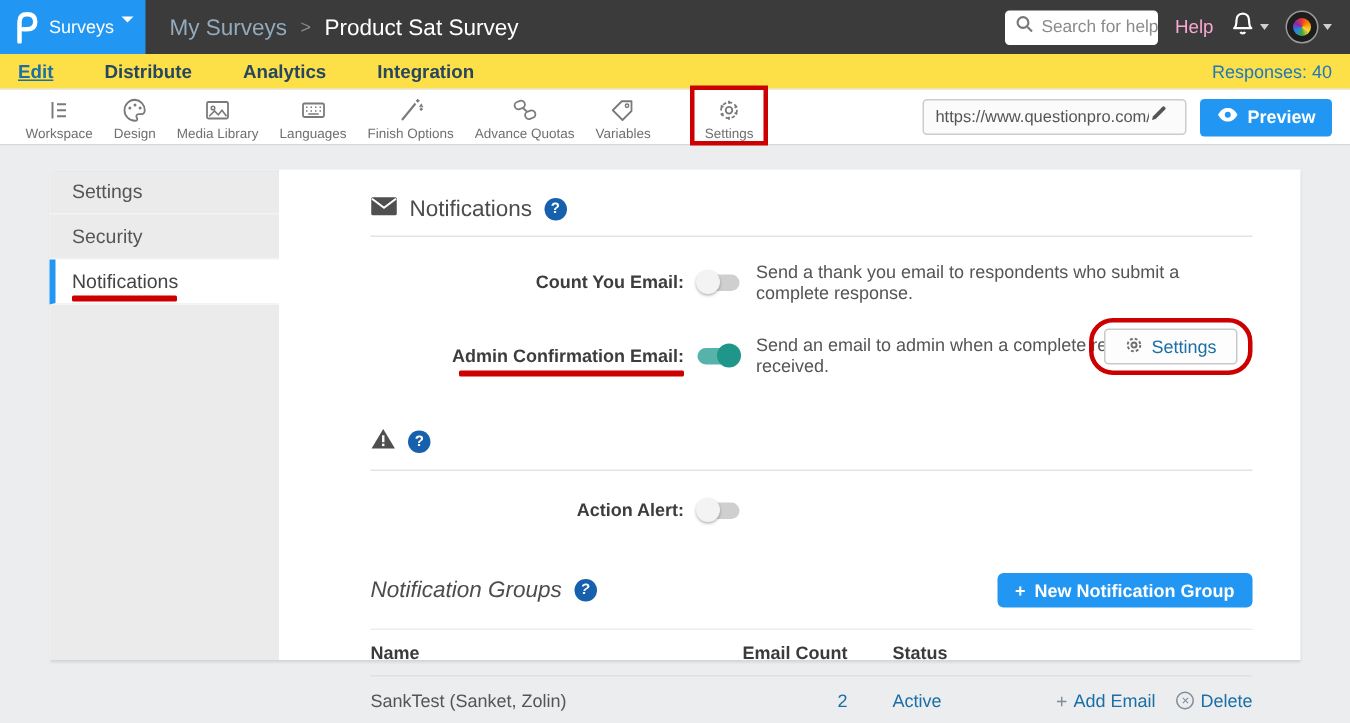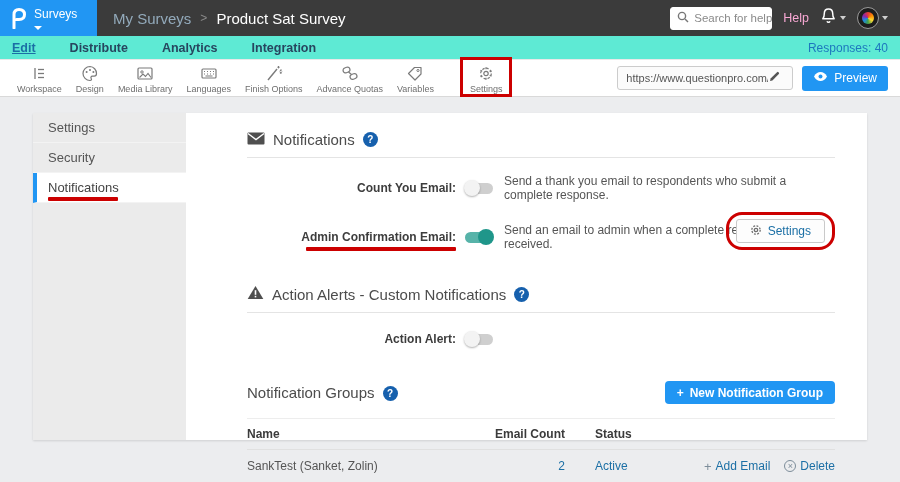--- a/index.html
+++ b/index.html
@@ -4,56 +4,56 @@
 <style>
   * { margin:0; padding:0; box-sizing:border-box; }
   html,body { width:900px; height:482px; overflow:hidden; }
   body { font-family:"Liberation Sans","DejaVu Sans",sans-serif; background:#ecedef; }
   .app { width:900px; height:482px; display:flex; flex-direction:column; }
 
   
   .topbar { height:36px; background:#3b3b3b; display:flex; align-items:center; flex:0 0 auto; }
   .logo-section { height:36px; width:97px; background:#2196f3; display:flex; align-items:center; padding:0 8px; gap:6px; flex:0 0 auto; }
   .logo-mark { width:20px; height:24px; display:flex; align-items:center; justify-content:center; }
-  .product-menu { color:#fff; font-size:12px; display:flex; align-items:flex-start; gap:5px; cursor:pointer;flex-direction:column; }
+  .product-menu { color:#fff; font-size:12px; display:flex; align-items:flex-start; gap:5px; cursor:pointer; }
   .caret { width:0; height:0; border-left:4px solid transparent; border-right:4px solid transparent; border-top:4px solid #fff; display:inline-block; }
   .caret.small { border-left-width:3px; border-right-width:3px; border-top-width:4px; border-top-color:#cfcfcf; }
   .breadcrumb { display:flex; align-items:center; gap:9px; margin-left:16px; font-size:15px; }
   .crumb-parent { color:#93aabb; }
   .crumb-sep { color:#8a8a8a; font-size:12px; }
   .crumb-current { color:#ffffff; }
   .topbar-right { margin-left:auto; display:flex; align-items:center; gap:11px; padding-right:12px; }
   .upgrade-btn { background:#f26b1d; color:#fff; font-size:12px; font-weight:bold; border:none; border-radius:3px; height:23px; padding:0 12px; cursor:pointer; }
   .help-search { background:#fff; border:1px solid #fff; border-radius:3px; height:23px; width:102px; display:flex; align-items:center; padding:0 6px; gap:5px; }
   .help-search input { border:none; outline:none; font-size:11.5px; width:92px; color:#444; font-family:inherit; background:transparent; }
   .help-search input::placeholder { color:#8a8a8a; }
   .help-label { color:#f9a8d4; font-size:12.5px; }
   .bell-wrap,.avatar-wrap { display:flex; align-items:center; gap:3px; cursor:pointer; }
   .avatar { width:22px; height:22px; border-radius:50%; background:#1d1d1d; border:1px solid #9a9a9a; display:flex; align-items:center; justify-content:center; }
   .avatar-core { width:12px; height:12px; border-radius:50%; background:conic-gradient(#e53935,#fb8c00,#fdd835,#43a047,#1e88e5,#8e24aa,#e53935); }
 
   
-  .subnav { height:24px; background:#5eead4; display:flex; align-items:center; padding:0 12px; border-bottom:1px solid #e9e9e9; flex:0 0 auto; }
+  .subnav { height:24px; background:#fde047; display:flex; align-items:center; padding:0 12px; border-bottom:1px solid #e9e9e9; flex:0 0 auto; }
   .subnav .tabs { display:flex; gap:34px; }
   .tab { font-size:12.5px; font-weight:bold; color:#27465f; cursor:pointer; text-decoration:none; }
   .tab.active { color:#1b6fa5; text-decoration:underline; }
   .responses { margin-left:auto; font-size:12px; color:#1d78be; }
 
   
   .toolbar { height:37px; background:#fff; border-bottom:1px solid #d9d9d9; display:flex; align-items:center; padding:0 12px 0 10px; flex:0 0 auto; }
   .tool-items { display:flex; align-items:flex-start; }
   .tool-item { display:flex; flex-direction:column; align-items:center; gap:1px; padding:2px 7px 1px; cursor:pointer; position:relative; }
   .tool-item svg { display:block; }
   .tool-label { font-size:9px; color:#6f6f6f; white-space:nowrap; }
   .tool-item.boxed { margin-left:22px; }
   .anno-box-toolbar { position:absolute; left:-3px; right:-3px; top:-5px; bottom:-2px; border:3px solid #cc0000; pointer-events:none; }
   .toolbar-right { margin-left:auto; display:flex; align-items:center; gap:9px; }
   .url-box { height:24px; width:176px; background:#fbfbfb; border:1px solid #ccc; border-radius:3px; display:flex; align-items:center; padding:0 5px 0 8px; }
   .url-box input { border:none; outline:none; background:transparent; font-size:11px; color:#555; width:142px; font-family:inherit; }
-  .preview-btn { background:#2196f3; border:none; border-radius:3px; color:#fff; font-size:12px; font-weight:normal; height:25px; padding:0 11px; display:flex; align-items:center; gap:6px; cursor:pointer; }
+  .preview-btn { background:#2196f3; border:none; border-radius:3px; color:#fff; font-size:12px; font-weight:bold; height:25px; padding:0 11px; display:flex; align-items:center; gap:6px; cursor:pointer; }
 
   
   .content { flex:1; padding:16px 0 0 33px; }
   .card { width:834px; height:327px; background:#fff; box-shadow:0 1px 2px rgba(0,0,0,.12); display:flex; }
   .side { width:153px; background:#ebebeb; flex:0 0 auto; }
   .side-item { height:30px; display:flex; align-items:center; padding-left:15px; font-size:13px; color:#555; border-bottom:1px solid #f3f3f3; cursor:pointer; position:relative; }
   .side-item.active { background:#fff; border-left:4px solid #2196f3; padding-left:11px; color:#444; }
   .anno-underline { position:absolute; height:4px; background:#cc0000; border-radius:1px; pointer-events:none; }
   .side-item .anno-underline { left:11px; bottom:1px; width:70px; }
 
@@ -71,21 +71,21 @@
   .toggle.off .knob { left:-1px; background:#f3f3f3; box-shadow:0 1px 2px rgba(0,0,0,.3); }
   .toggle.on { background:#57b3a9; }
   .toggle.on .knob { right:-1px; background:#1f968a; }
   .opt-desc { margin-left:11px; font-size:12px; color:#555; }
 
   .anno-settings { position:absolute; right:0; top:-11px; border:3px solid #cc0000; border-radius:16px; padding:4px 7px; }
   .settings-btn { background:#fdfdfd; border:1px solid #c9c9c9; border-radius:3px; color:#1b6fa5; font-size:12px; height:24px; padding:0 13px; display:flex; align-items:center; gap:6px; cursor:pointer; font-family:inherit; }
 
   .sec2 { margin-top:34px; }
   .sec3-head { margin-top:32px; display:flex; align-items:center; justify-content:space-between; }
-  .sec3-title { display:flex; align-items:flex-end; gap:8px; font-size:15px; color:#4c4c4c; }
+  .sec3-title { display:flex; align-items:center; gap:8px; font-size:15px; color:#4c4c4c;font-style:italic; }
   .new-group-btn { background:#2196f3; border:none; border-radius:4px; color:#fff; font-size:12px; font-weight:bold; height:23px; padding:0 12px; display:flex; align-items:center; gap:6px; cursor:pointer; font-family:inherit; }
 
   .grid-table { margin-top:14px; }
   .tr { display:flex; align-items:center; }
   .tr.head { border-top:1px solid #ededed; border-bottom:1px solid #e0e0e0; padding:8px 0; font-size:12px; font-weight:bold; color:#3b3b3b; }
   .tr.body { padding:9px 0; font-size:12px; color:#555; }
   .td-name { flex:1; }
   .td-count { width:70px; text-align:right; flex:0 0 auto; }
   .td-status { width:100px; padding-left:30px; flex:0 0 auto; }
   .td-actions { width:170px; text-align:right; flex:0 0 auto; display:flex; justify-content:flex-end; gap:14px; }
@@ -325,21 +325,20 @@
         </div>
 
         <div class="sec-head sec2">
           <span>
             <svg width="17" height="15" viewBox="0 0 17 15">
                 <path d="M8.5 1 L16.3 14 H0.7 Z" fill="#4f4f4f"></path>
                 <rect x="7.7" y="5.2" width="1.6" height="4.6" fill="#fff"></rect>
                 <rect x="7.7" y="10.8" width="1.6" height="1.6" fill="#fff"></rect>
               </svg>
           </span>
-          <span>Action Alerts - Custom Notifications</span>
           <span class="help-dot">?</span>
         </div>
         <div class="divider"></div>
 
         <div class="opt-row" style="margin-top:16px;">
           <span class="opt-label">Action Alert:</span>
           <span class="toggle off">
               <span class="knob"></span>
             </span>
         </div>

